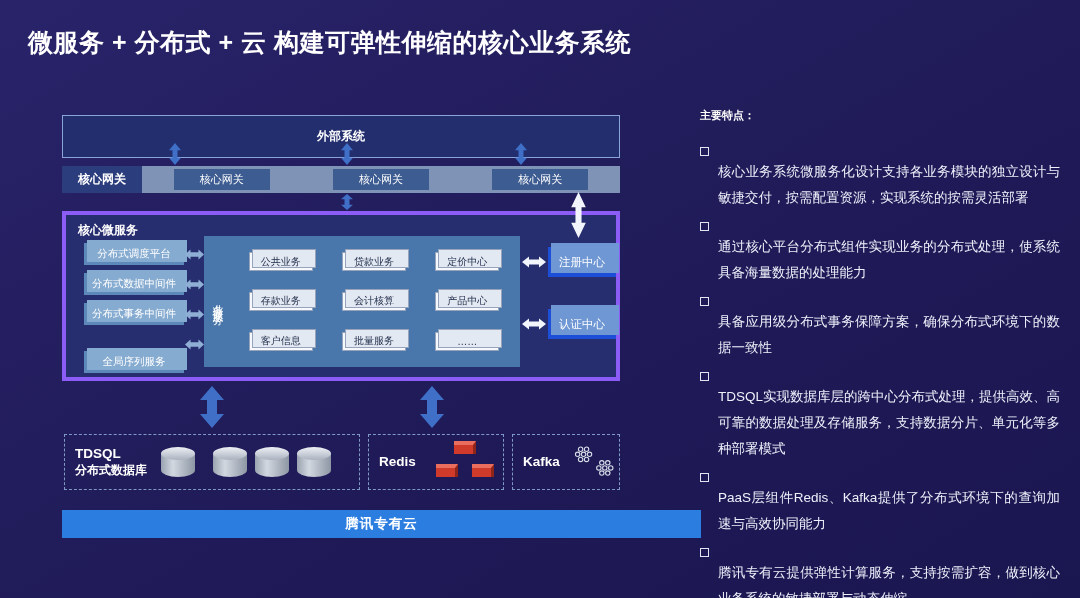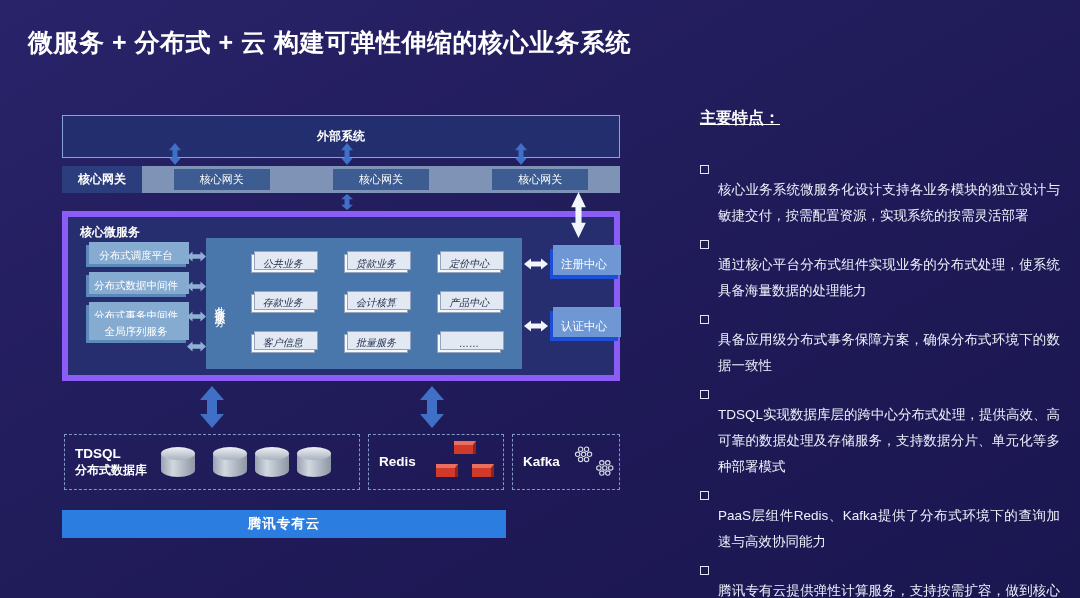--- a/index.html
+++ b/index.html
@@ -23,33 +23,33 @@
   .a-r1b { left:278px; top:29px; width:14px; height:22px; }
   .a-r1c { left:452px; top:29px; width:14px; height:22px; }
   .a-mid { left:278px; top:80px; width:14px; height:16px; }
   .a-white { left:508px; top:78px; width:17px; height:46px; z-index:6; }
 
   .gw-bar { position:absolute; left:0; top:52px; width:558px; height:27px; background:#7e93b6; display:flex; align-items:stretch; }
   .gw-label { width:80px; background:#2c3d7d; display:flex; align-items:center; justify-content:center; font-size:12px; font-weight:bold; }
   .gw-nodes { flex:1; display:flex; align-items:center; justify-content:space-around; }
   .gw-node { width:96px; height:21px; background:#3d5c91; display:flex; align-items:center; justify-content:center; font-size:11px; }
 
-  .core-box { position:absolute; left:0; top:97px; width:558px; height:170px; background:#272e6f; border:6px solid #8b5cf6; }
+  .core-box { position:absolute; left:0; top:97px; width:558px; height:170px; background:#272e6f; border:4px solid #8b5cf6; }
   .core-label { position:absolute; left:12px; top:7px; font-size:12px; font-weight:bold; }
 
   .mwbox { position:absolute; left:18px; width:100px; height:22px; background:#5d89ba; display:flex; align-items:center; justify-content:center; font-size:10.5px; z-index:0; }
   .mwbox::before { content:""; position:absolute; left:3px; top:-3px; width:100%; height:100%; background:#86abd0; z-index:-1; }
-  .mw0{top:28px;} .mw1{top:58px;} .mw2{top:88px;} .mw3{top:104px;}
+  .mw0{top:28px;} .mw1{top:58px;} .mw2{top:88px;} .mw3{top:136px;}
 
   .conn { position:absolute; left:119px; width:19px; height:11px; }
   .c0{top:34px;} .c1{top:64px;} .c2{top:94px;} .c3{top:124px;}
 
   .midbox { position:absolute; left:138px; top:21px; width:316px; height:131px; background:#4a77ab; }
   .vlabel { position:absolute; left:6px; top:50%; transform:translateY(-50%); writing-mode:vertical-rl; text-orientation:upright; font-size:11px; letter-spacing:3px; color:#fff; }
-  .svc-grid { position:absolute; left:30px; top:6px; width:280px; height:119px; display:grid; grid-template-columns:repeat(3,1fr); grid-template-rows:repeat(3,1fr); align-items:center; justify-items:center;font-style:italic; }
+  .svc-grid { position:absolute; left:30px; top:6px; width:280px; height:119px; display:grid; grid-template-columns:repeat(3,1fr); grid-template-rows:repeat(3,1fr); align-items:center; justify-items:center; }
   .svc { position:relative; width:64px; height:19px; background:#f5f8fc; border:1px solid #96a3ba; color:#23304d; display:flex; align-items:center; justify-content:center; font-size:10px; z-index:0; }
   .svc::before { content:""; position:absolute; left:2px; top:-4px; width:100%; height:100%; background:#e3e9f2; border:1px solid #96a3ba; z-index:-1; }
 
   .regbox { position:absolute; left:482px; width:68px; height:30px; background:#1d4ed8; display:flex; align-items:center; justify-content:center; font-size:11.5px; z-index:0; }
   .regbox::before { content:""; position:absolute; left:3px; top:-4px; width:100%; height:100%; background:#6e97d4; z-index:-1; }
   .reg1{top:32px;} .reg2{top:94px;}
   .wconn { position:absolute; left:456px; width:24px; height:12px; }
   .w1{top:41px;} .w2{top:103px;}
 
   .a-big1 { left:136px; top:272px; width:28px; height:42px; }
@@ -66,25 +66,25 @@
   .cyl { position:relative; width:34px; height:23px; margin:7px 4px 0 4px; background:linear-gradient(90deg,#99a2b0,#d2d8e0 35%,#8d96a4); border-radius:0 0 17px 17px / 0 0 7px 7px; }
   .cyl::before { content:""; position:absolute; left:0; top:-7px; width:34px; height:13px; border-radius:50%; background:linear-gradient(180deg,#edf0f5,#aab2bf); }
   .cyl-gap { margin-right:14px; }
 
   .cubes { position:relative; width:72px; height:46px; margin-left:14px; }
   .cube { position:absolute; width:22px; height:13px; background:#cf3a2a; border-top:4px solid #ea6e5e; border-right:3px solid #8f241a; }
   .cb1{ left:24px; top:2px; } .cb2{ left:6px; top:25px; } .cb3{ left:42px; top:25px; }
 
   .kafka-icon { margin-left:10px; width:58px; height:44px; }
 
-  .cloud-bar { position:absolute; left:0; top:396px; width:444px; height:28px; background:#2b7de0; display:flex; align-items:center; justify-content:center; font-size:13.5px; font-weight:bold; letter-spacing:1px; }
+  .cloud-bar { position:absolute; left:0; top:396px; width:639px; height:28px; background:#2b7de0; display:flex; align-items:center; justify-content:center; font-size:13.5px; font-weight:bold; letter-spacing:1px; }
 
   
   .features { position:absolute; left:700px; top:108px; width:360px; }
-  .features-heading { font-size:16px; font-weight:bold; margin-bottom:28px;text-decoration:underline; }
+  .features-heading { font-size:11px; font-weight:bold; margin-bottom:16px; }
   .feature-item { display:flex; align-items:flex-start; margin-bottom:3px; color:#eef1fb; }
   .bullet { flex:0 0 auto; width:9px; height:9px; border:1px solid #dfe5f2; margin:8px 9px 0 0; }
   .feature-text { font-size:13.5px; line-height:26px; text-align:justify;margin-top:20px; }
 </style>
 </head>
 <body>
 
 <div class="slide">
 
   <h1 class="title">微服务 + 分布式 + 云 构建可弹性伸缩的核心业务系统</h1>

